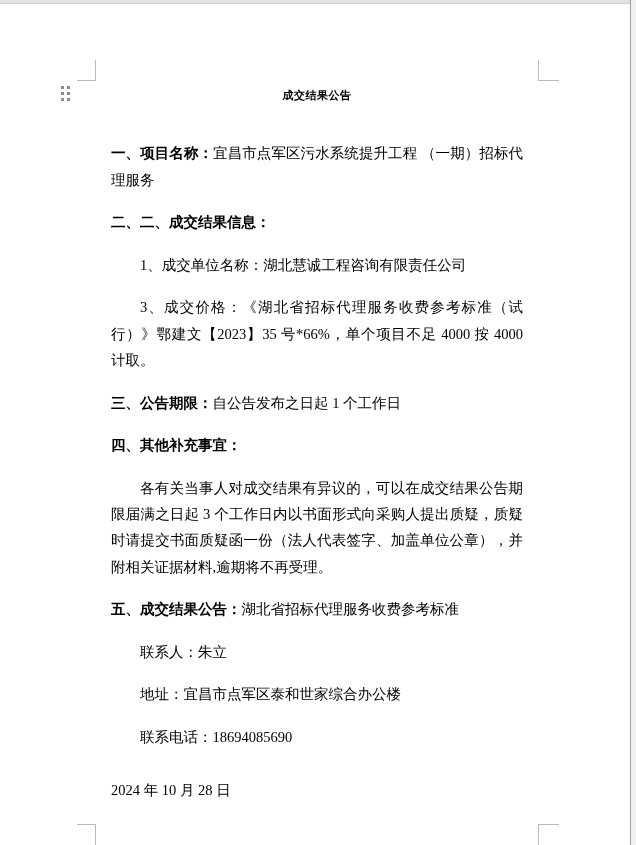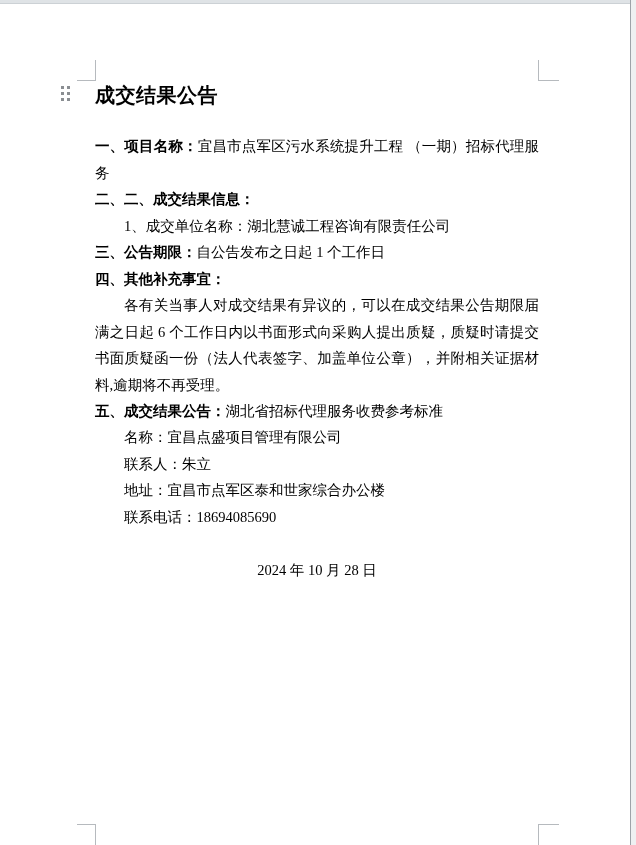--- a/index.html
+++ b/index.html
@@ -34,27 +34,27 @@
     display:grid;grid-template-columns:repeat(2,3px);grid-auto-rows:3px;
     column-gap:3px;row-gap:3px;cursor:move;
   }
   .drag-handle i{background:#8a8e92;display:block;}
   
   .sheet-content{
     position:absolute;left:95px;top:82px;width:444px;
     font-size:14.5px;line-height:26.45px;
   }
   .doc-title{
-    margin:0 0 25px 0;text-align:left;
-    font-size:20px;font-weight:700;letter-spacing:0.5px;
+    margin:0 0 32px 0;text-align:center;
+    font-size:11px;font-weight:700;letter-spacing:0.5px;
   }
-  .para{margin:0;text-align:justify;text-justify:inter-ideograph;}
+  .para{margin:16px;text-align:justify;text-justify:inter-ideograph;}
   .para b{font-weight:700;}
   .ind{text-indent:2em;}
-  .date-line{margin-top:26.45px;text-align:center;}
+  .date-line{margin-top:26.45px;text-align:left;}
 </style>
 </head>
 <body>
 
 <div class="app-top-strip"></div>
 <div class="app-right-strip"></div>
 
 <div class="mark mark-tl"></div>
 <div class="mark mark-tr"></div>
 <div class="mark mark-bl"></div>
@@ -73,31 +73,31 @@
 
   <p class="doc-title">成交结果公告</p>
 
   <p class="para"><b>一、项目名称：</b><span>宜昌市点军区污水系统提升工程 （一期）招标代理服务</span></p>
 
   <p class="para"><b>二、二、成交结果信息：</b></p>
 
   <p class="para ind"><span>1、成交单位名称：湖北慧诚工程咨询有限责任公司</span></p>
 
 
+  <p class="para ind"><span>3、成交价格：《湖北省招标代理服务收费参考标准（试行）》鄂建文【2023】35 号*66%，单个项目不足 4000 按 4000 计取。</span></p>
 
   <p class="para"><b>三、公告期限：</b><span>自公告发布之日起 1 个工作日</span></p>
 
   <p class="para"><b>四、其他补充事宜：</b></p>
 
-  <p class="para ind"><span>各有关当事人对成交结果有异议的，可以在成交结果公告期限届满之日起 6 个工作日内以书面形式向采购人提出质疑，质疑时请提交书面质疑函一份（法人代表签字、加盖单位公章），并附相关证据材料,逾期将不再受理。</span></p>
+  <p class="para ind"><span>各有关当事人对成交结果有异议的，可以在成交结果公告期限届满之日起 3 个工作日内以书面形式向采购人提出质疑，质疑时请提交书面质疑函一份（法人代表签字、加盖单位公章），并附相关证据材料,逾期将不再受理。</span></p>
 
   <p class="para"><b>五、成交结果公告：</b><span>湖北省招标代理服务收费参考标准</span></p>
 
 
-  <p class="para ind"><span>名称：宜昌点盛项目管理有限公司</span></p>
 
   <p class="para ind"><span>联系人：朱立</span></p>
 
   <p class="para ind"><span>地址：宜昌市点军区泰和世家综合办公楼</span></p>
 
   <p class="para ind"><span>联系电话：18694085690</span></p>
 
   <p class="para date-line"><span>2024 年 10 月 28 日</span></p>
 
 </div>

